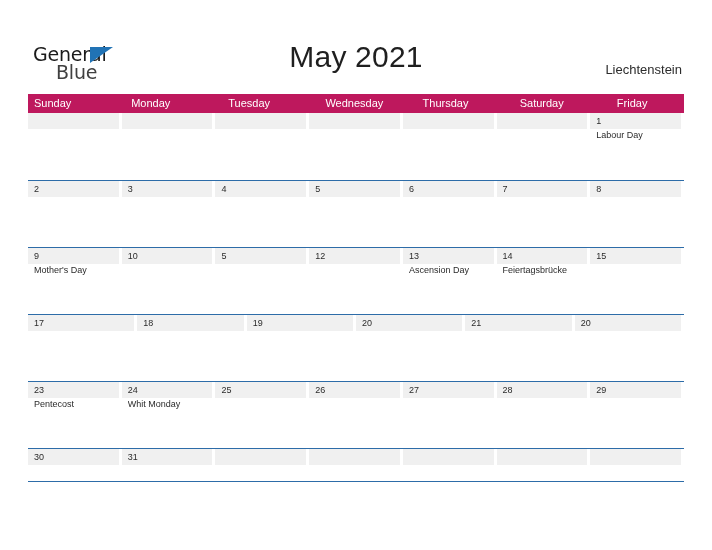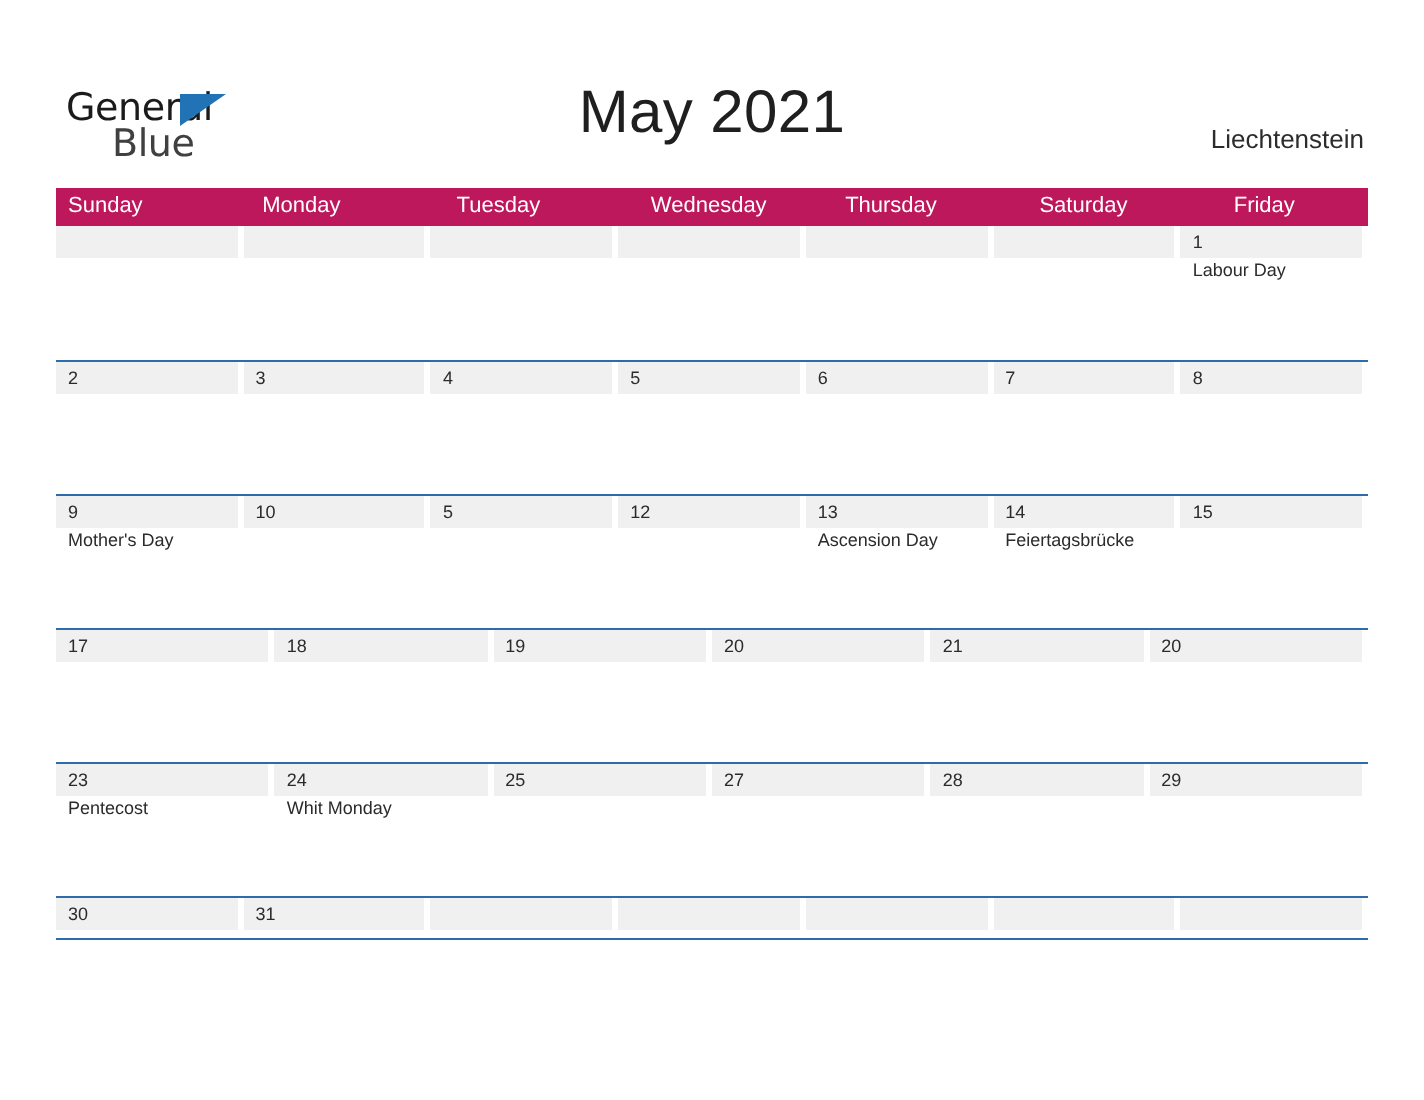--- a/index.html
+++ b/index.html
@@ -122,21 +122,21 @@
   .week-row {
     display: flex;
     height: 67px;
     border-top: 1.4px solid #2d6ca8;
     box-sizing: border-box;
   }
   .week-row.first {
     border-top: none;
   }
   .week-row.last {
-    height: 22px;
+    height: 34px;
     border-bottom: 1.4px solid #2d6ca8;
   }
 
   .day-cell {
     flex: 1 1 0;
     position: relative;
     box-sizing: border-box;
     background: #ffffff;
     overflow: hidden;
   }
@@ -342,20 +342,24 @@
             <div class="day-events">
               <div class="event">Whit Monday</div>
             </div>
           </div>
           <div class="day-cell">
             <div class="day-band"></div>
             <div class="day-num">25</div>
           </div>
           <div class="day-cell">
             <div class="day-band"></div>
+            <div class="day-num">26</div>
+          </div>
+          <div class="day-cell">
+            <div class="day-band"></div>
             <div class="day-num">27</div>
           </div>
           <div class="day-cell">
             <div class="day-band"></div>
             <div class="day-num">28</div>
           </div>
           <div class="day-cell">
             <div class="day-band"></div>
             <div class="day-num">29</div>
           </div>

